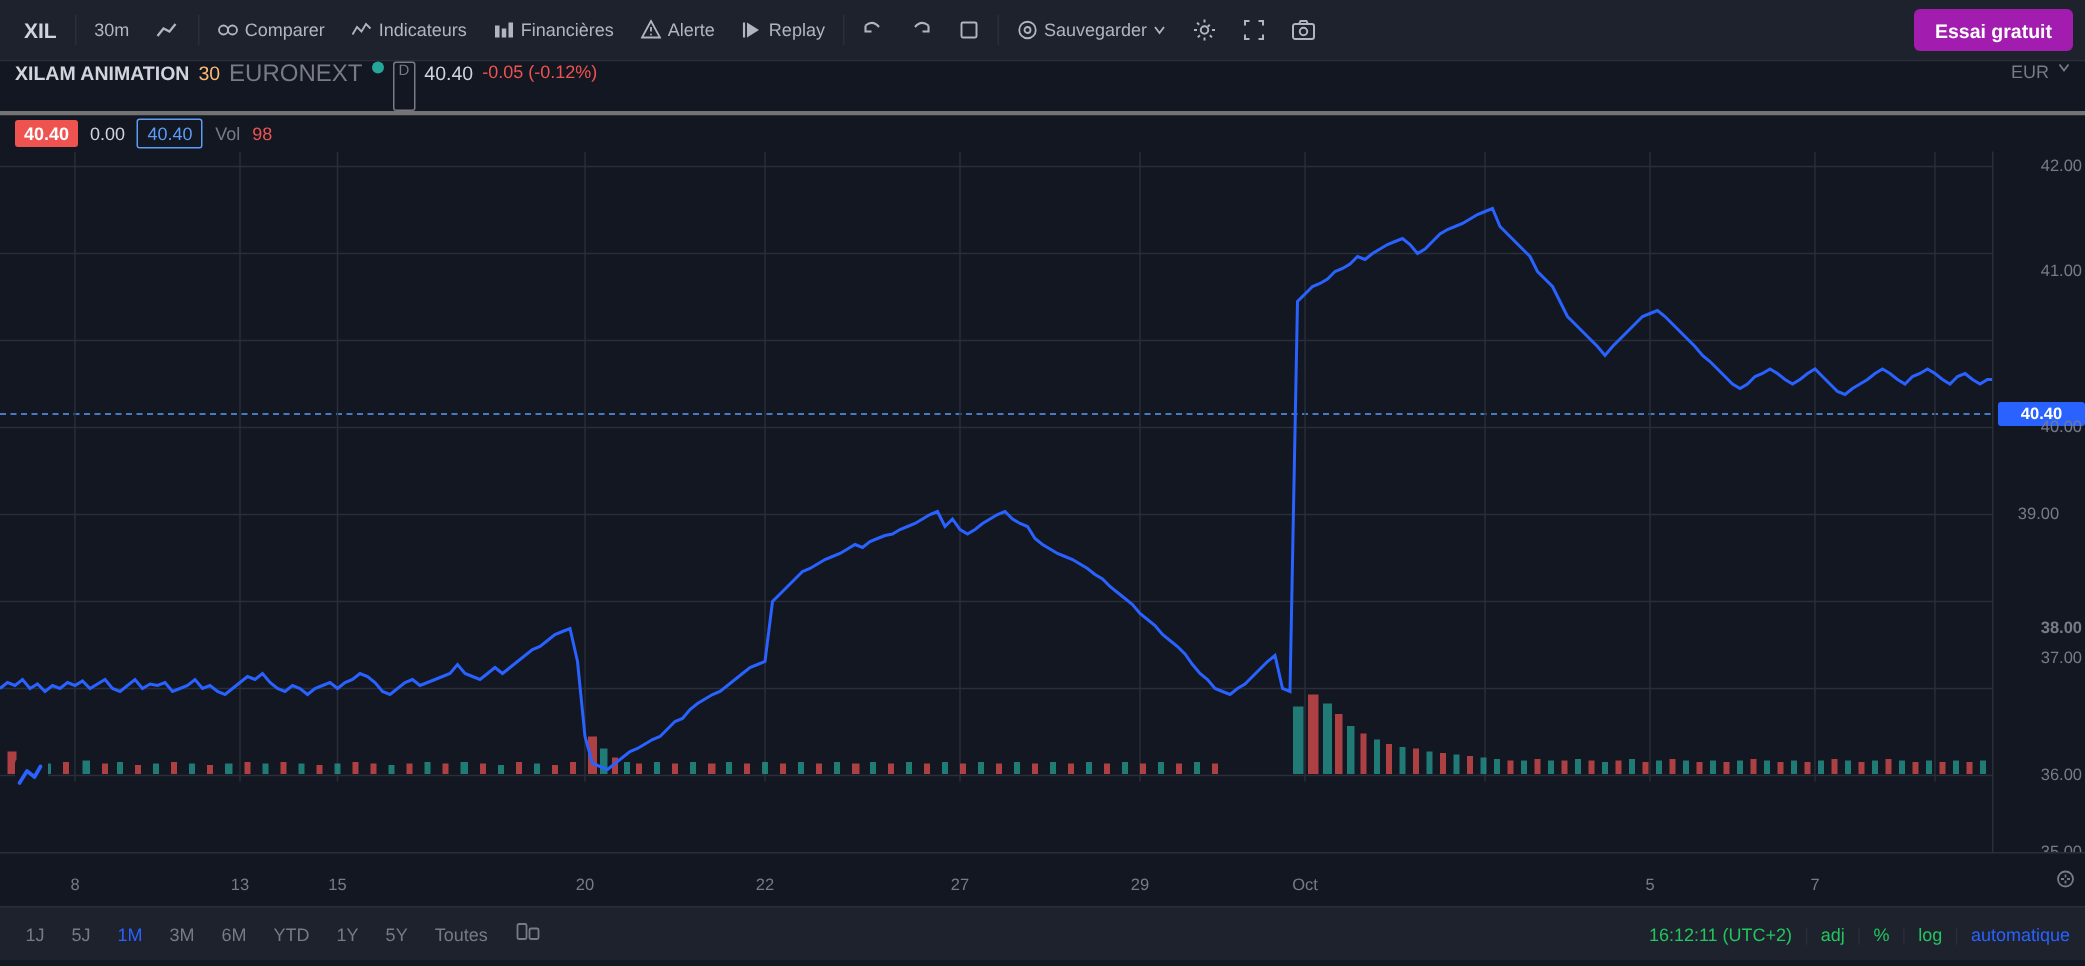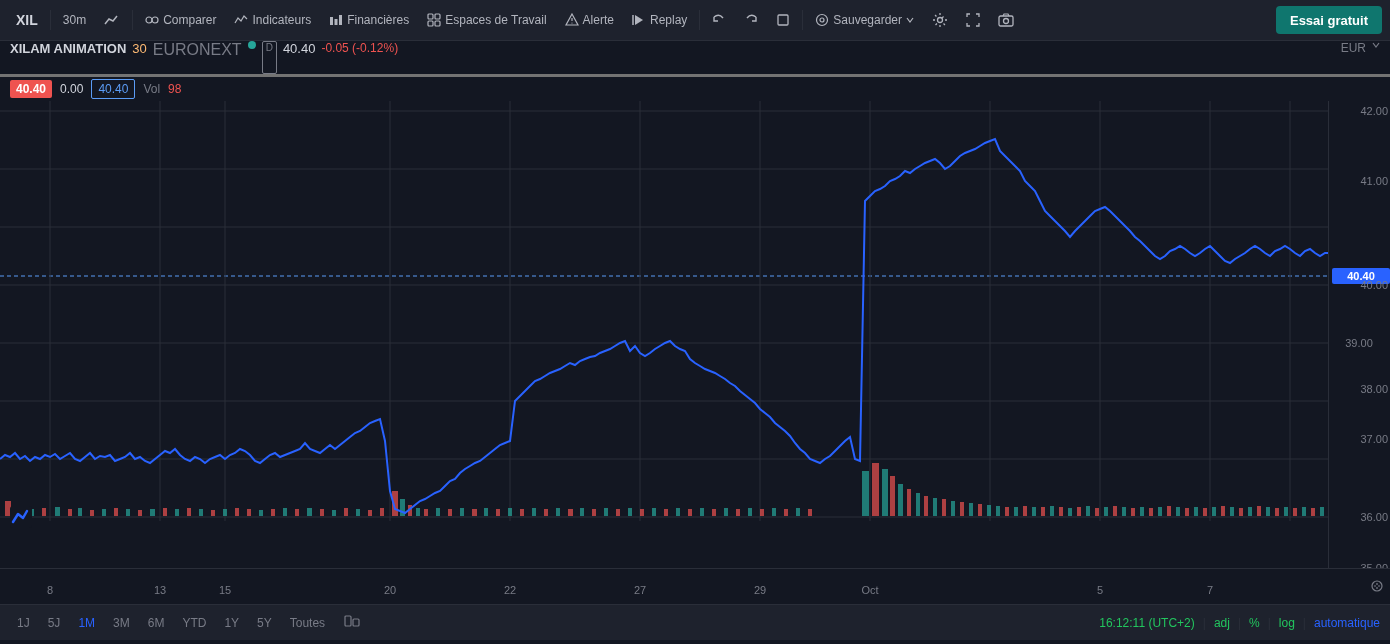--- a/index.html
+++ b/index.html
@@ -43,21 +43,21 @@
       padding: 4px 8px;
     }
     .toolbar-separator {
       width: 1px;
       height: 20px;
       background: #2a2e39;
       margin: 0 2px;
     }
     .toolbar-spacer { flex: 1; }
     .btn-essai {
-      background: #0f766e;
+      background: #a21caf;
       color: #fff;
       border: none;
       border-radius: 4px;
       padding: 6px 14px;
       font-size: 13px;
       font-weight: 600;
       cursor: pointer;
       height: 28px;
       display: flex;
       align-items: center;
@@ -265,29 +265,20 @@
       </svg>
     <span>Indicateurs</span>
   </div>
   <div class="toolbar-item">
     <svg width="14" height="14" viewBox="0 0 14 14">
         <rect x="1" y="4" width="3" height="8" fill="#b2b5be"></rect>
         <rect x="5.5" y="6" width="3" height="6" fill="#b2b5be"></rect>
         <rect x="10" y="2" width="3" height="10" fill="#b2b5be"></rect>
       </svg>
     <span>Financières</span>
-  </div>
-  <div class="toolbar-item">
-    <svg width="14" height="14" viewBox="0 0 14 14">
-        <rect x="1" y="1" width="5" height="5" rx="1" fill="none" stroke="#b2b5be" stroke-width="1.2"></rect>
-        <rect x="8" y="1" width="5" height="5" rx="1" fill="none" stroke="#b2b5be" stroke-width="1.2"></rect>
-        <rect x="1" y="8" width="5" height="5" rx="1" fill="none" stroke="#b2b5be" stroke-width="1.2"></rect>
-        <rect x="8" y="8" width="5" height="5" rx="1" fill="none" stroke="#b2b5be" stroke-width="1.2"></rect>
-      </svg>
-    <span>Espaces de Travail</span>
   </div>
   <div class="toolbar-item">
     <svg width="14" height="14" viewBox="0 0 14 14">
         <path d="M7 1 L13 12 L1 12 Z" fill="none" stroke="#b2b5be" stroke-width="1.2"></path>
         <line x1="7" y1="5" x2="7" y2="8" stroke="#b2b5be" stroke-width="1.2"></line>
         <circle cx="7" cy="10" r="0.6" fill="#b2b5be"></circle>
       </svg>
     <span>Alerte</span>
   </div>
   <div class="toolbar-item">
@@ -796,21 +787,21 @@
       1328,152
     "></polyline>
   </svg>
 
   <div class="price-axis">
     <div class="price-label" style="top:10px;">42.00</div>
     <div class="price-label" style="top:80px;">41.00</div>
     <div class="price-label-current" style="top:175px;">40.40</div>
     <div class="price-label" style="top:184px;">40.00</div>
     <div class="price-label" style="top:242px;text-align:center;">39.00</div>
-    <div class="price-label" style="top:288px;">38.00</div>
+    <div class="price-label" style="top:318px;font-weight:bold;">38.00</div>
     <div class="price-label" style="top:338px;">37.00</div>
     <div class="price-label" style="top:416px;">36.00</div>
     <div class="price-label" style="top:467px;">35.00</div>
   </div>
 
   <div style="position:absolute;bottom:40px;left:10px;display:flex;align-items:center;gap:4px;">
     <svg width="22" height="22" viewBox="0 0 22 22">
         <rect width="22" height="22" rx="3" fill="#131722"></rect>
         <path d="M3 16 L8 8 L13 12 L17 5" stroke="#2962ff" stroke-width="2.5" fill="none" stroke-linecap="round" stroke-linejoin="round"></path>
       </svg>

